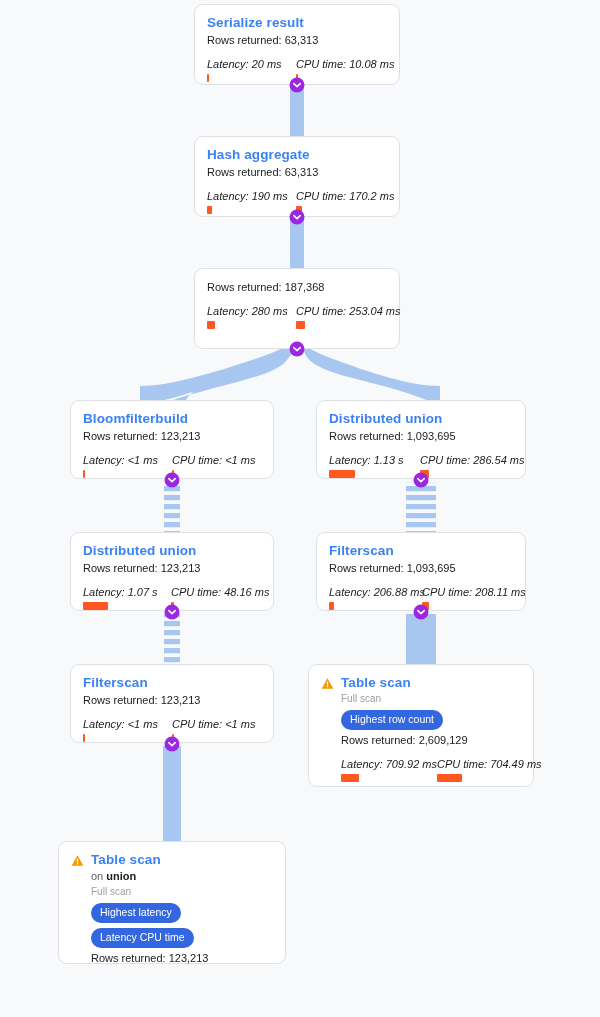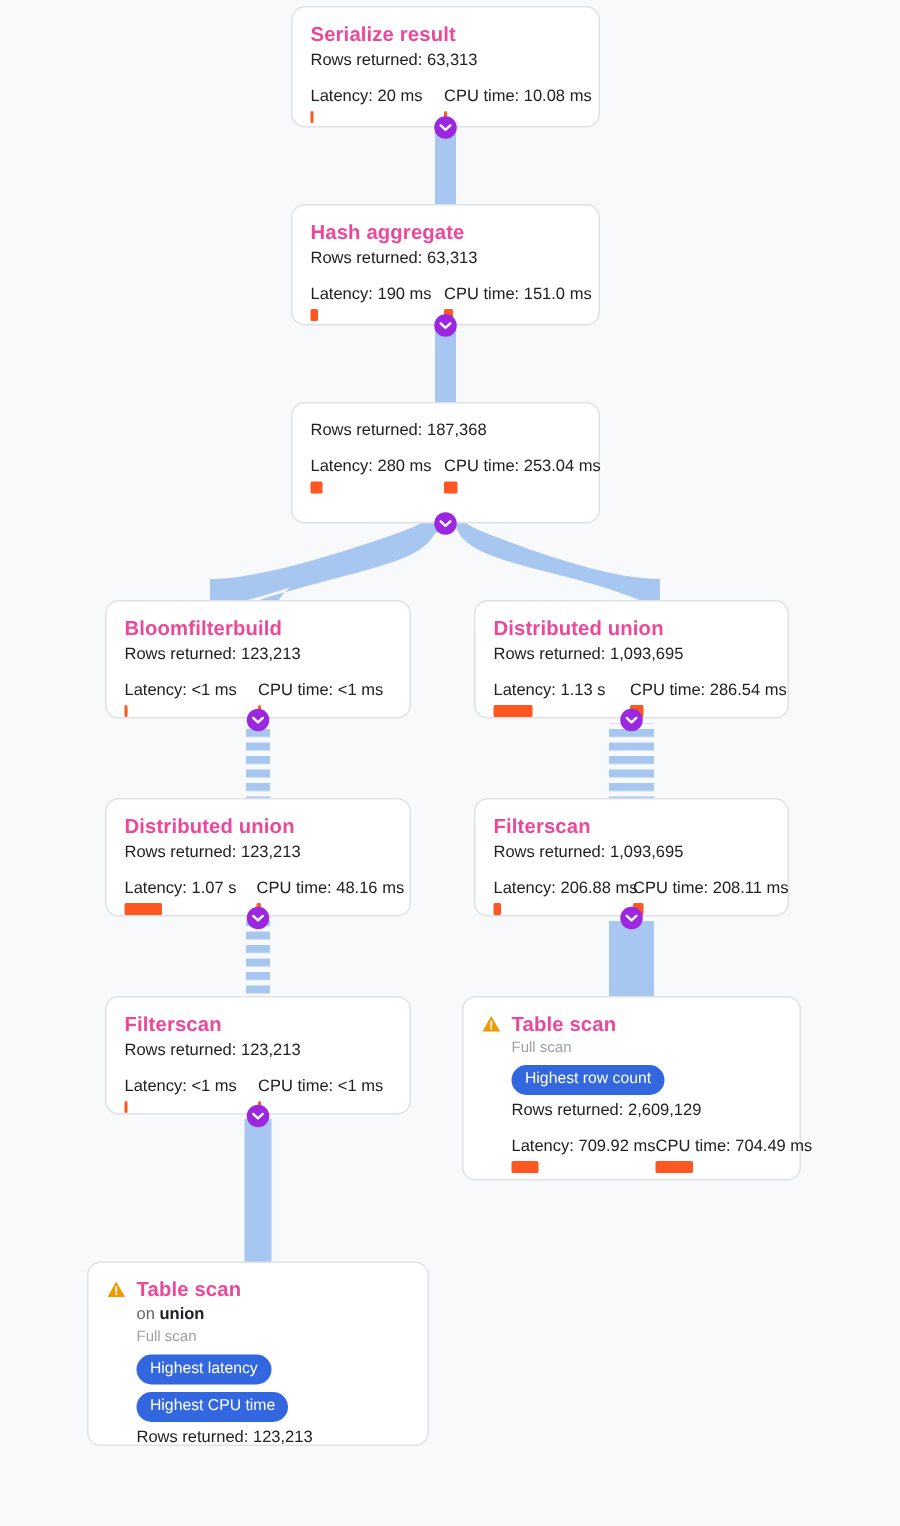--- a/index.html
+++ b/index.html
@@ -20,40 +20,40 @@
     background:#ffffff;
     border:1px solid #dfe1e5;
     border-radius:9px;
     box-sizing:border-box;
     padding:9px 12px 11px 12px;
   }
   .node-head{display:flex;align-items:flex-start;gap:7px;}
   .warn-icon{flex:0 0 auto;margin-top:2px;}
   .node-body{flex:1 1 auto;min-width:0;}
   .title{
-    font-size:13.5px;font-weight:bold;color:#ec4899;
+    font-size:13.5px;font-weight:bold;color:#3b82f6;
     line-height:17px;letter-spacing:0.1px;
   }
   .subject{
     font-size:11px;color:#5f6368;line-height:15px;margin-top:1px;
   }
   .subject b{color:#202124;font-weight:bold;}
   .scantype{font-size:10px;color:#9aa0a6;line-height:15px;}
   .badges{margin:4px 0 3px 0;display:flex;gap:5px;flex-wrap:wrap;}
   .badge{
     background:#3367e0;color:#ffffff;
     font-size:10.5px;line-height:15px;
     padding:2px 9px 3px 9px;border-radius:11px;
     white-space:nowrap;
   }
   .rows{
     font-size:11px;color:#202124;line-height:15px;margin-top:2px;
   }
   .metrics{display:flex;margin-top:9px;}
-  .metric{box-sizing:border-box;}
+  .metric{box-sizing:border-box;font-style:italic;}
   .metric-label{font-size:11px;color:#202124;line-height:14px;white-space:nowrap;}
   .bar{height:8px;background:#ff5722;margin-top:3px;border-radius:1px;}
 
   
   .node.plain .metrics{margin-top:9px;}
 </style>
 </head>
 <body>
 
 <div id="stage">
@@ -113,21 +113,21 @@
         <div class="node-head">
           <div class="node-body">
             <div class="title">Hash aggregate</div>
             <div class="rows">Rows returned: 63,313</div>
             <div class="metrics">
               <div class="metric" style="width:91px">
                 <div class="metric-label">Latency: 190 ms</div>
                 <div class="bar" style="width:5px"></div>
               </div>
               <div class="metric" style="width:91px">
-                <div class="metric-label">CPU time: 151.0 ms</div>
+                <div class="metric-label">CPU time: 170.2 ms</div>
                 <div class="bar" style="width:6px"></div>
               </div>
             </div>
           </div>
         </div>
       </div>
       <div class="node plain" style="left: 194px; top: 268px; width: 206px; height: 81px;">
         <div class="node-head">
           <div class="node-body">
             <div class="rows">Rows returned: 187,368</div>
@@ -267,21 +267,21 @@
               <path d="M8 1.6 L15.2 14.4 L0.8 14.4 Z" fill="#f29900"></path>
               <rect x="7.2" y="5.6" width="1.6" height="4.6" fill="#ffffff"></rect>
               <rect x="7.2" y="11" width="1.6" height="1.6" fill="#ffffff"></rect>
             </svg></span>
           <div class="node-body">
             <div class="title">Table scan</div>
             <div class="subject"><span>on</span> <b>union</b></div>
             <div class="scantype">Full scan</div>
             <div class="badges">
               <span class="badge">Highest latency</span>
-              <span class="badge">Highest CPU time</span>
+              <span class="badge">Latency CPU time</span>
             </div>
             <div class="rows">Rows returned: 123,213</div>
           </div>
         </div>
       </div>
       <div style="position: absolute; left: 289px; top: 77px; width: 16px; height: 16px; cursor: pointer;"><svg width="16" height="16" viewBox="0 0 16 16">
           <circle cx="8" cy="8" r="7.5" fill="#9c27e0"></circle>
           <path d="M4.8 6.6 L8 9.6 L11.2 6.6" fill="none" stroke="#ffffff" stroke-width="1.6" stroke-linecap="round" stroke-linejoin="round"></path>
         </svg></div>
       <div style="position: absolute; left: 289px; top: 209px; width: 16px; height: 16px; cursor: pointer;"><svg width="16" height="16" viewBox="0 0 16 16">

